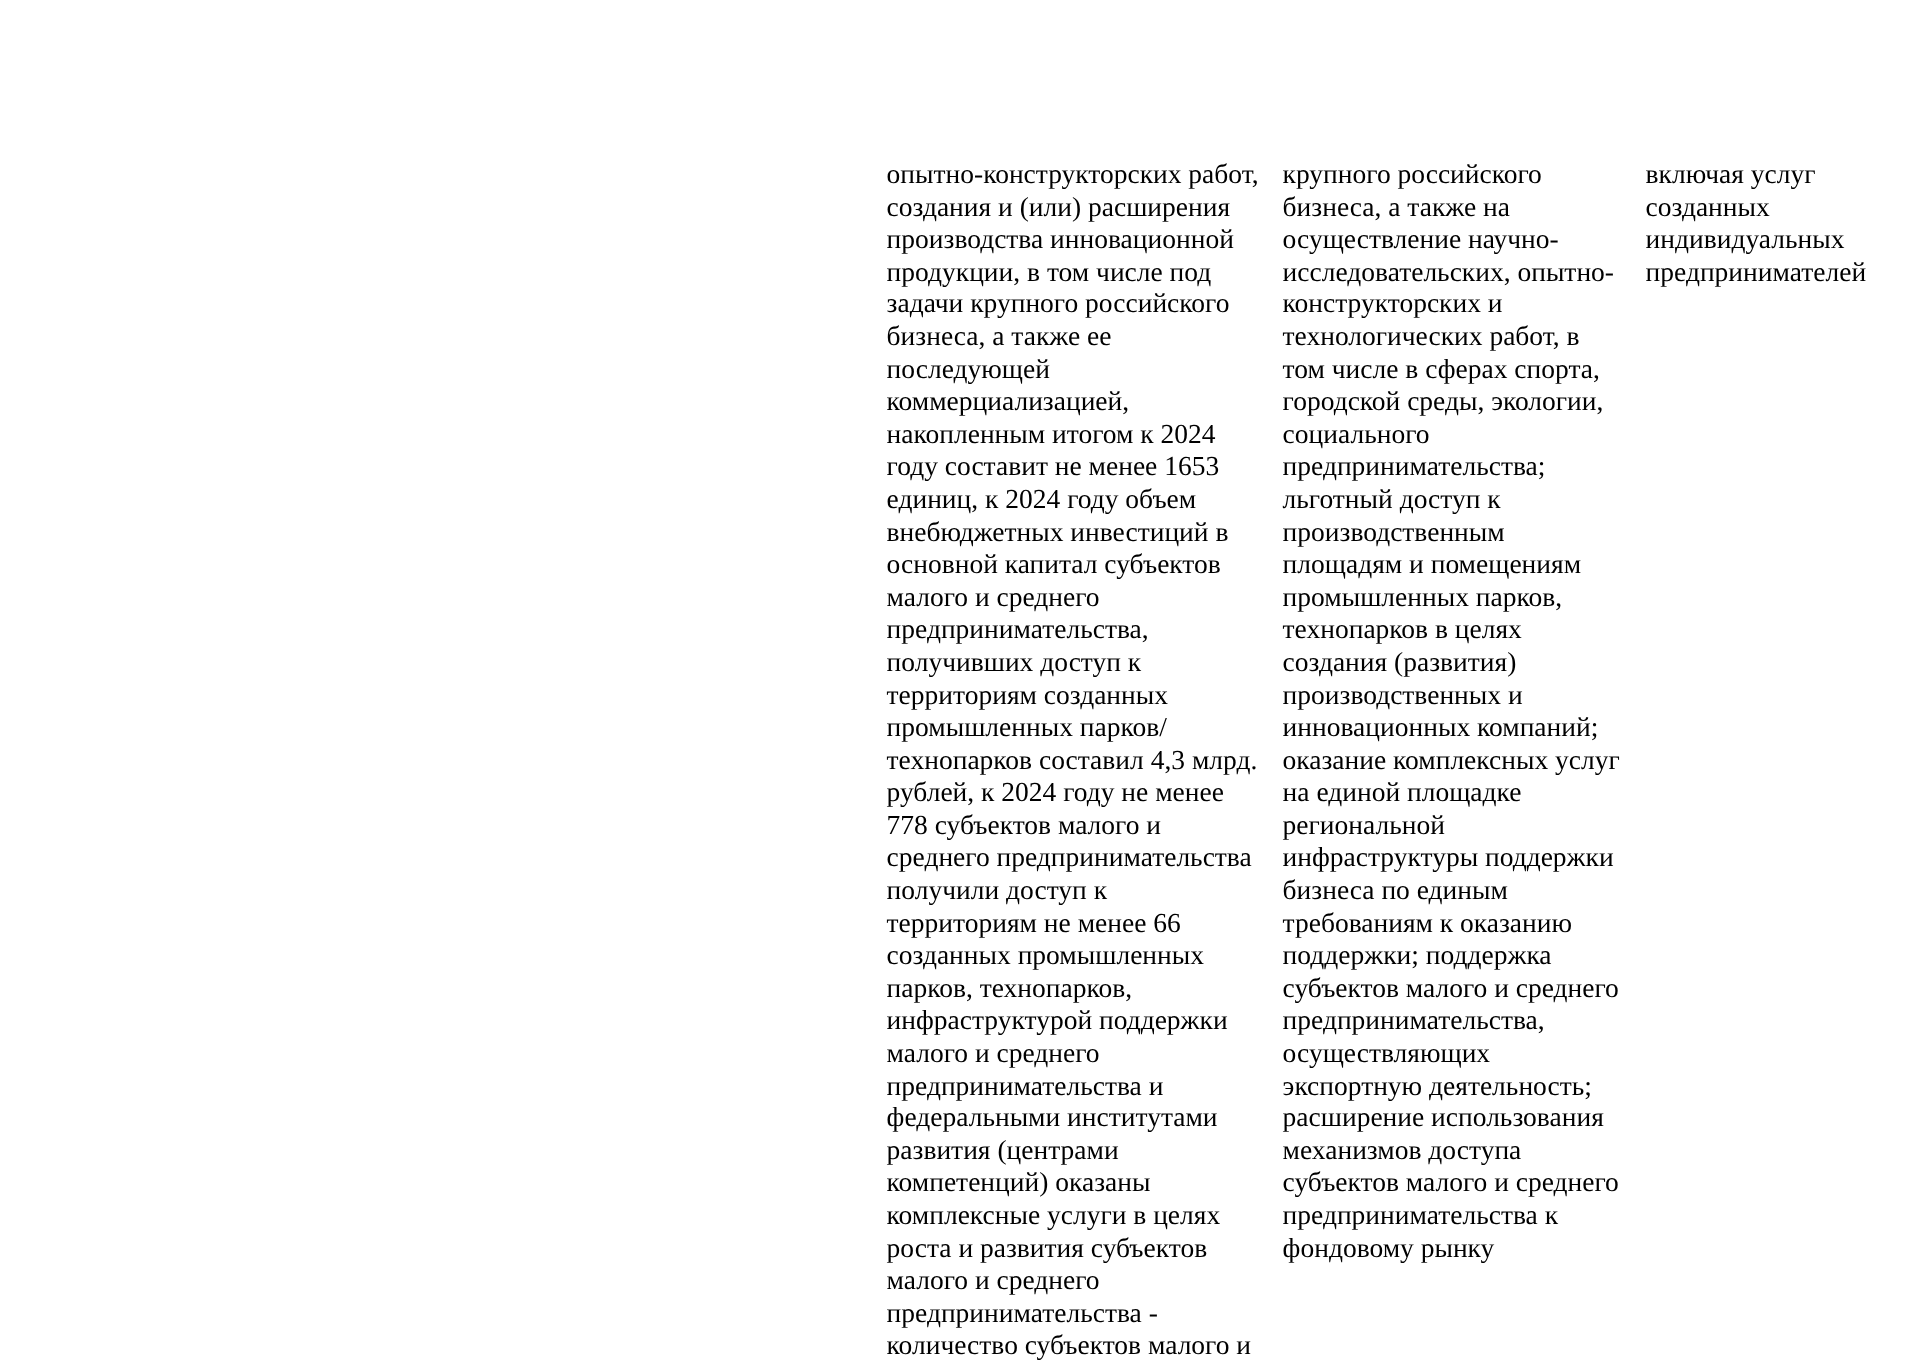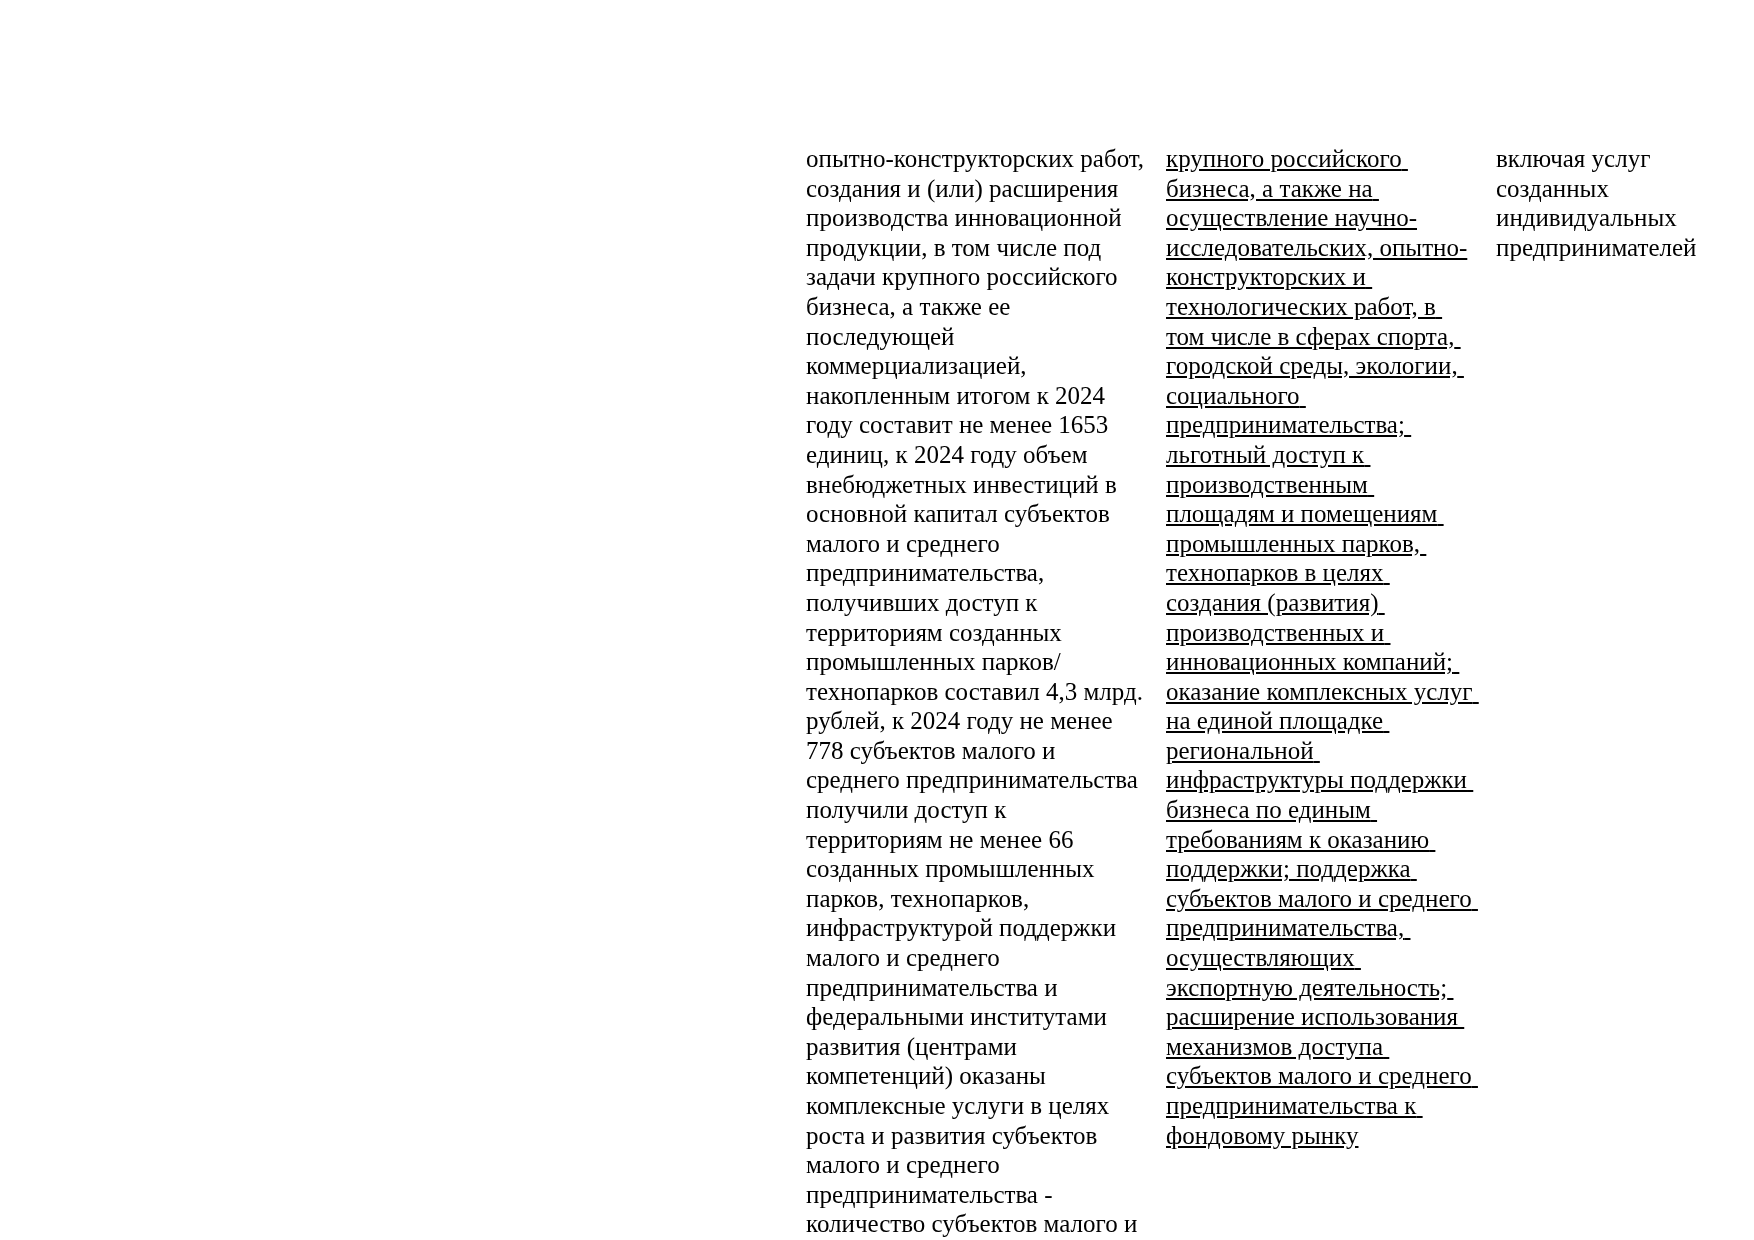--- a/index.html
+++ b/index.html
@@ -30,21 +30,20 @@
     hyphens: none;
     margin-top: 32px;
   }
   .col-1 {
     left: 806px;
     width: 340px;
   }
   .col-2 {
     left: 1166px;
     width: 310px;
-    text-decoration: underline;
   }
   .col-3 {
     left: 1496px;
     width: 258px;
   }
 </style>
 </head>
 <body>
 
 <div class="page">

